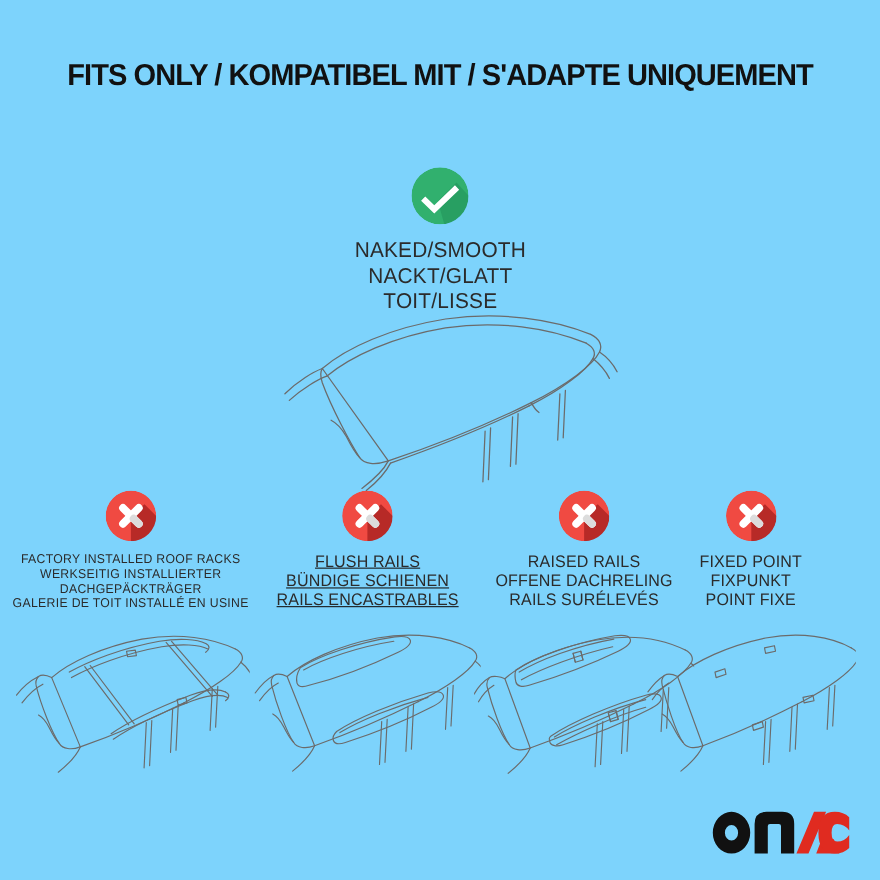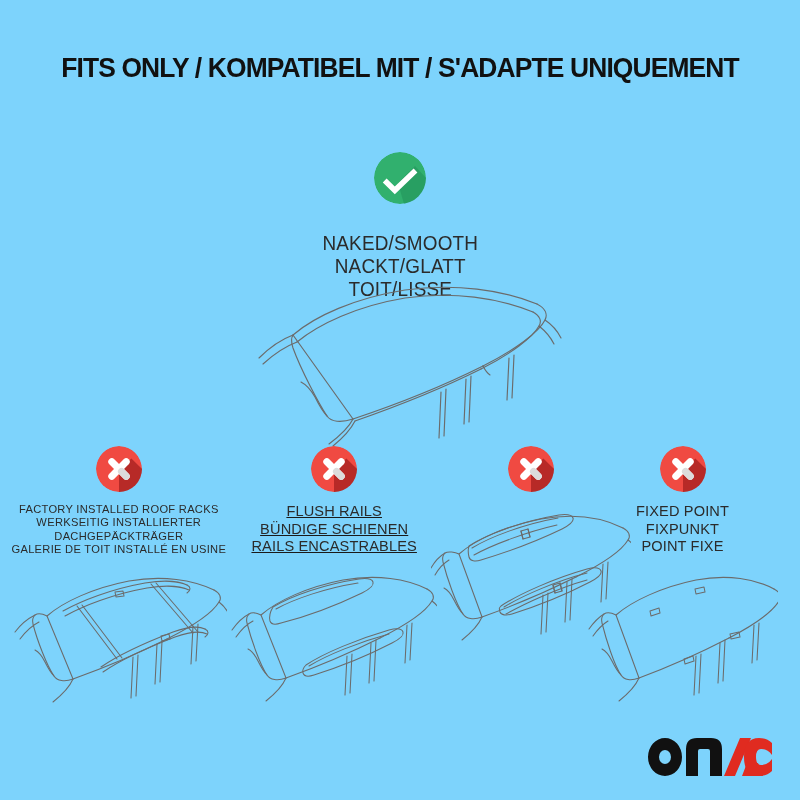--- a/index.html
+++ b/index.html
@@ -55,21 +55,21 @@
     width: 52px;
     height: 52px;
     border-radius: 50%;
     position: relative;
     overflow: hidden;
     display: block;
   }
   .badge svg { position: absolute; left: 0; top: 0; }
 
   .approved-labels {
-    margin-top: 28px;
+    margin-top: 13px;
     text-align: center;
     line-height: 1.17;
   }
   .approved-labels div {
     font-family: "Liberation Sans", sans-serif;
     font-weight: 400;
     font-size: 19.5px;
     letter-spacing: 0.2px;
     color: #2b2b2b;
     transform: scaleX(0.97);
@@ -323,20 +323,25 @@
           <path d="M26 26 L40 14 L52 26 L52 52 L26 52 Z" fill="#9e1d1d" opacity="0.7"></path>
           <g fill="#ffffff">
             <rect x="10.5" y="22" width="31" height="8" rx="4" transform="rotate(45 26 26)"></rect>
             <rect x="10.5" y="22" width="31" height="8" rx="4" transform="rotate(-45 26 26)"></rect>
           </g>
           <g fill="#dcdcdc">
             <rect x="26" y="22" width="15.5" height="8" rx="4" transform="rotate(45 26 26)"></rect>
           </g>
         </svg>
       </span>
+      <div class="col-labels">
+        <div>RAISED RAILS</div>
+        <div>OFFENE DACHRELING</div>
+        <div>RAILS SURÉLEVÉS</div>
+      </div>
       <div class="col-art">
         <svg width="200" height="150" viewBox="0 0 200 150" fill="none" aria-hidden="true">
           <g stroke="#6b6b6b" stroke-width="1.05" fill="none" stroke-linecap="round" stroke-linejoin="round">
             <path d="M28 54 C44 40 74 26 110 19 C144 13 172 18 192 28"></path>
             <path d="M192 28 C198 31 200 36 197 40 C191 50 171 64 145 77"></path>
             <path d="M145 77 C115 92 79 107 51 117"></path>
             <path d="M51 117 C43 120 35 119 32 114 C25 104 16 78 12 62 C11 58 12 55 14 53 C17 51 24 52 28 54 Z"></path>
             <path d="M14 53 C9 56 4 61 0 68"></path>
             <path d="M18 60 C13 63 8 68 4 75"></path>
             <path d="M32 114 C29 111 26 106 23 100 C20 94 17 90 13 88"></path>

